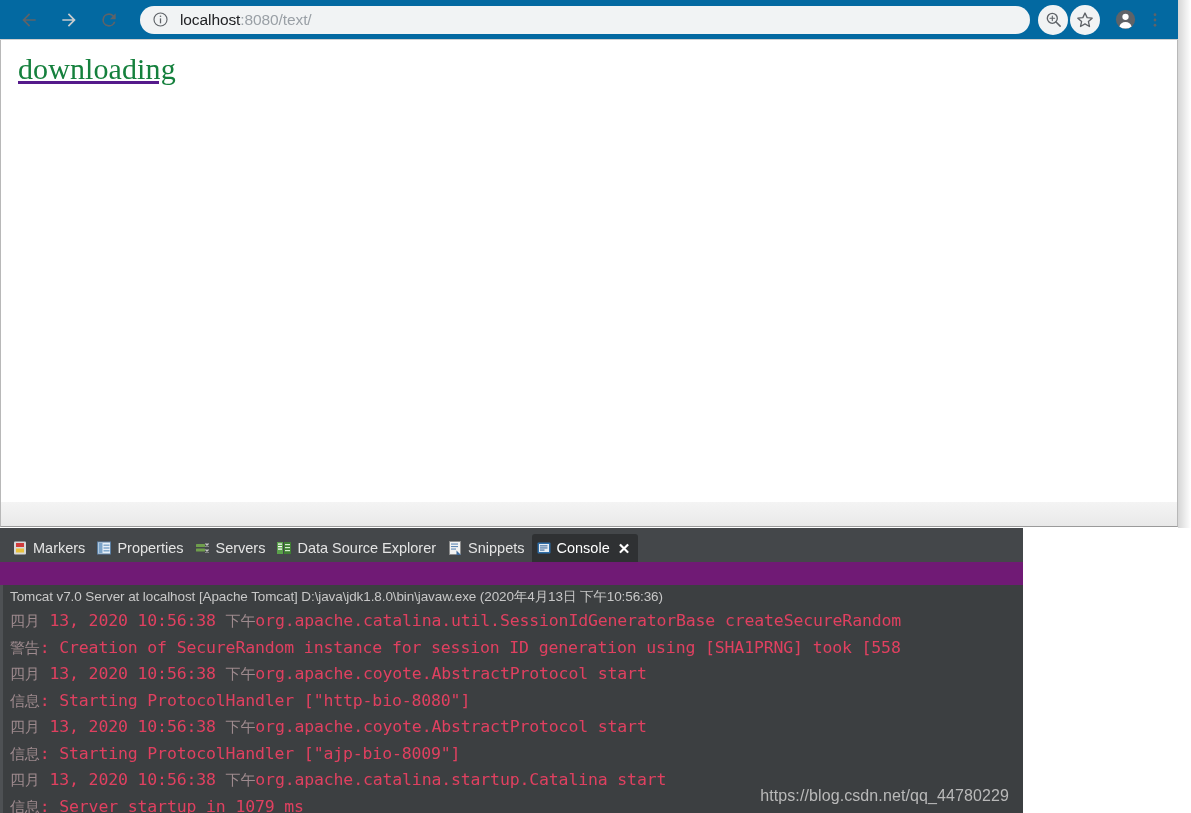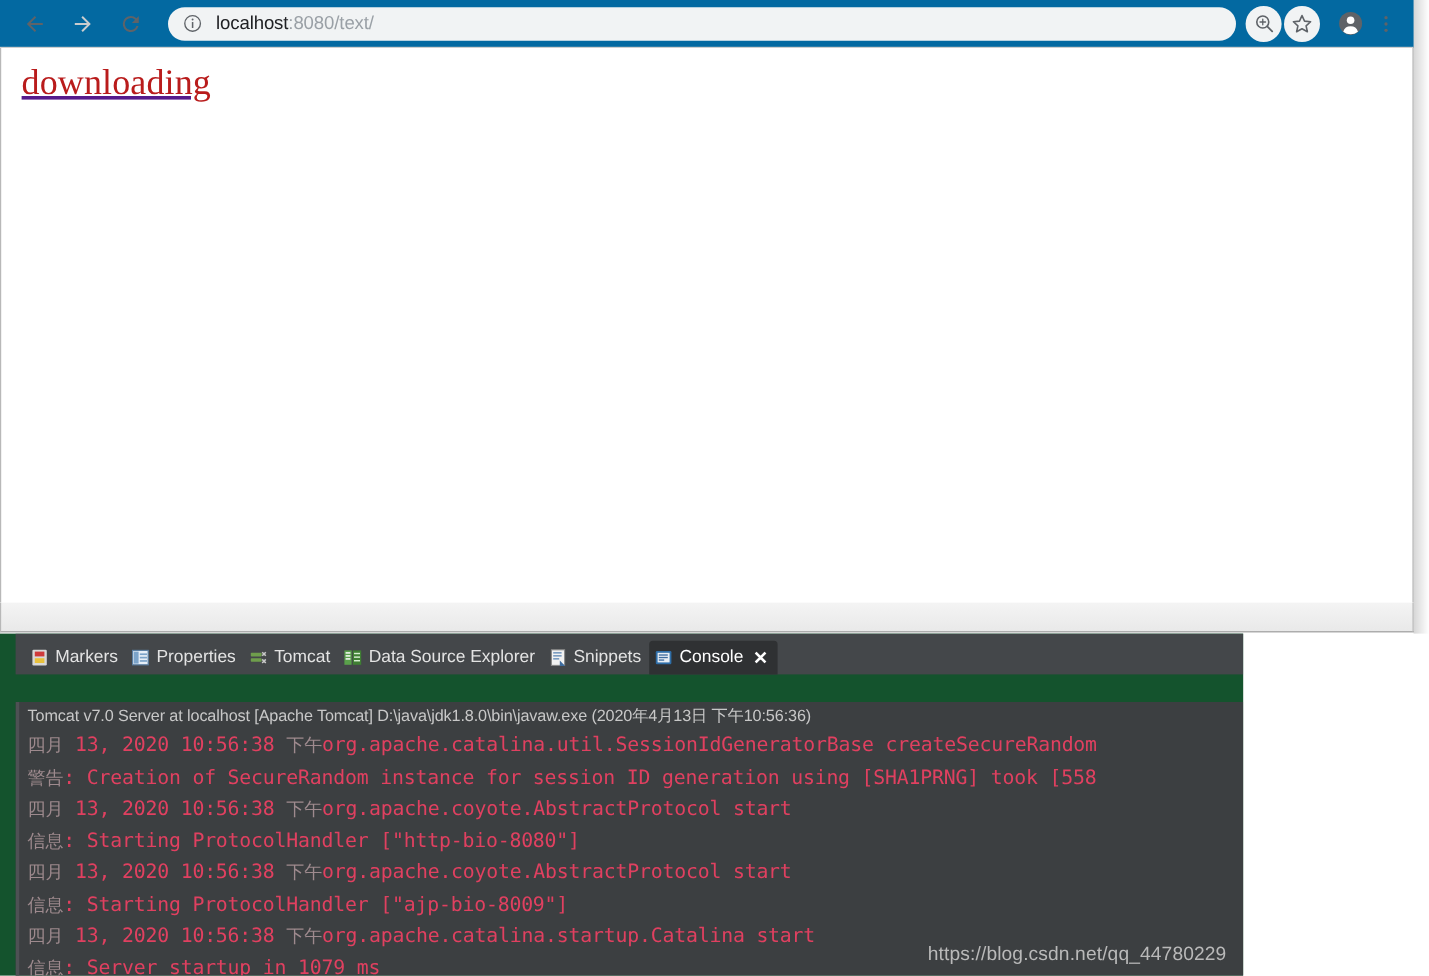--- a/index.html
+++ b/index.html
@@ -100,21 +100,21 @@
     border-right: 1px solid #b8b8b8;
     box-sizing: border-box;
     overflow: hidden;
   }
   #page-link {
     position: absolute;
     left: 17px;
     top: 12px;
     font-family: "Liberation Serif", serif;
     font-size: 30px;
-    color: #b91c1c;
+    color: #15803d;
     text-decoration: underline;
     text-decoration-color: #551a8b;
     cursor: pointer;
     letter-spacing: 0.1px;
   }
 
   #browser-statusstrip {
     height: 25px;
     background: linear-gradient(#f4f4f4, #e9e9e9);
     border-left: 1px solid #b8b8b8;
@@ -132,23 +132,22 @@
     background: linear-gradient(to right, rgba(0,0,0,0.16), rgba(0,0,0,0.0));
   }
 
   
   #eclipse-panel {
     position: absolute;
     left: 0;
     top: 528px;
     width: 1023px;
     height: 285px;
-    background: #14532d;
+    background: #701a75;
     overflow: hidden;
-    padding-left: 13px;
   }
 
   #view-tabbar {
     position: relative;
     height: 34px;
     background: #44474a;
     display: flex;
     align-items: flex-end;
     padding-left: 8px;
     box-sizing: border-box;
@@ -337,21 +336,21 @@
       <span>Properties</span>
     </div>
 
     <div class="view-tab">
       <svg class="tab-ico" viewBox="0 0 16 16">
         <rect x="2" y="4" width="9" height="3" rx="0.6" fill="#6f9e4c"></rect>
         <rect x="2" y="8.5" width="9" height="3" rx="0.6" fill="#6f9e4c"></rect>
         <path d="M11.5 3.5l3 3m0-3l-3 3" stroke="#c8c8c8" stroke-width="1.3"></path>
         <path d="M11.5 9.5l3 3m0-3l-3 3" stroke="#c8c8c8" stroke-width="1.3"></path>
       </svg>
-      <span>Tomcat</span>
+      <span>Servers</span>
     </div>
 
     <div class="view-tab">
       <svg class="tab-ico" viewBox="0 0 16 16">
         <rect x="1" y="2" width="6" height="12" fill="#5aa14b"></rect>
         <rect x="8" y="2" width="7" height="12" fill="#3f7f33"></rect>
         <rect x="2" y="3.5" width="4" height="1.2" fill="#ffffff"></rect>
         <rect x="2" y="6" width="4" height="1.2" fill="#ffffff"></rect>
         <rect x="2" y="8.5" width="4" height="1.2" fill="#ffffff"></rect>
         <rect x="9" y="4" width="5" height="1.2" fill="#d6eed0"></rect>

